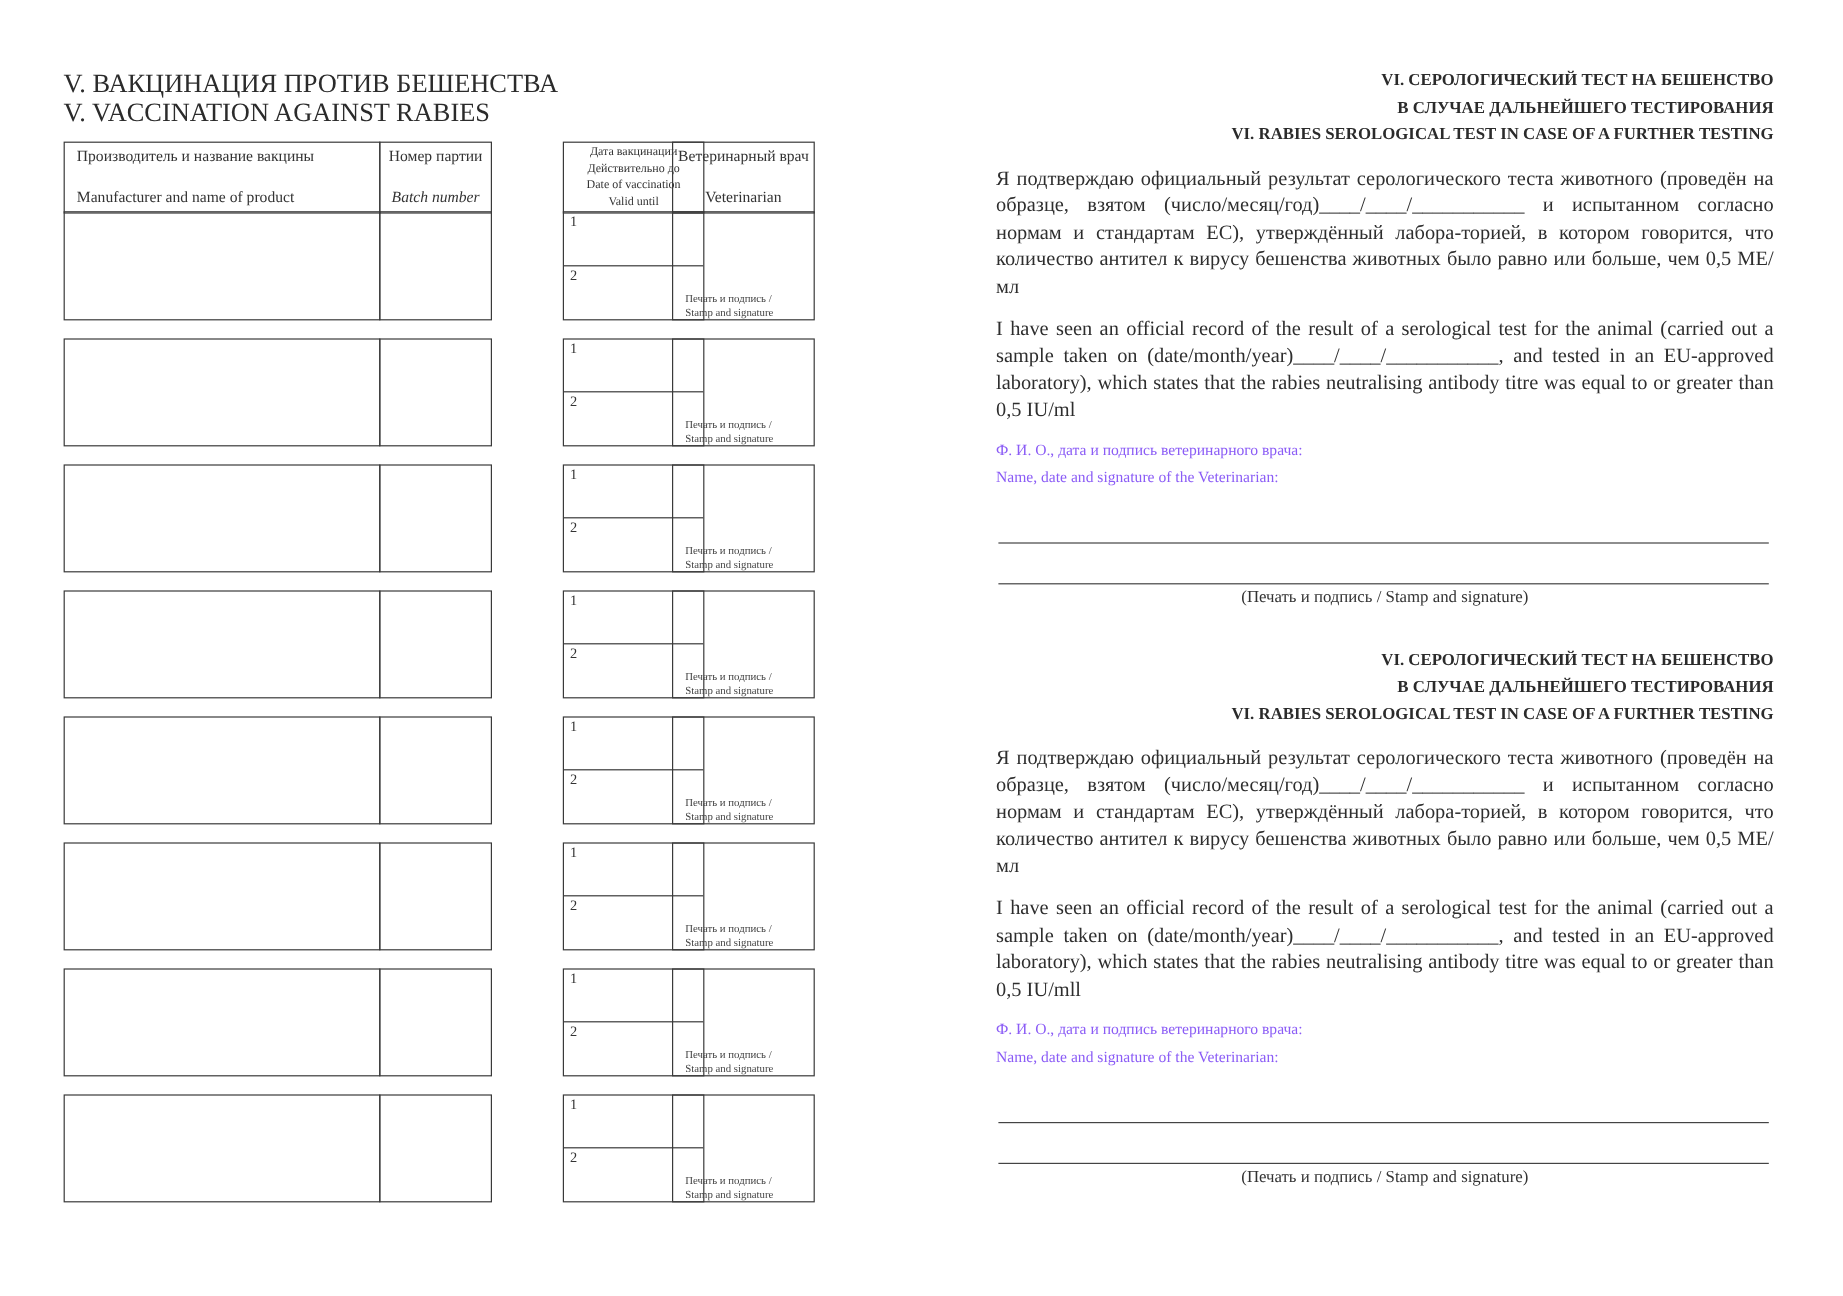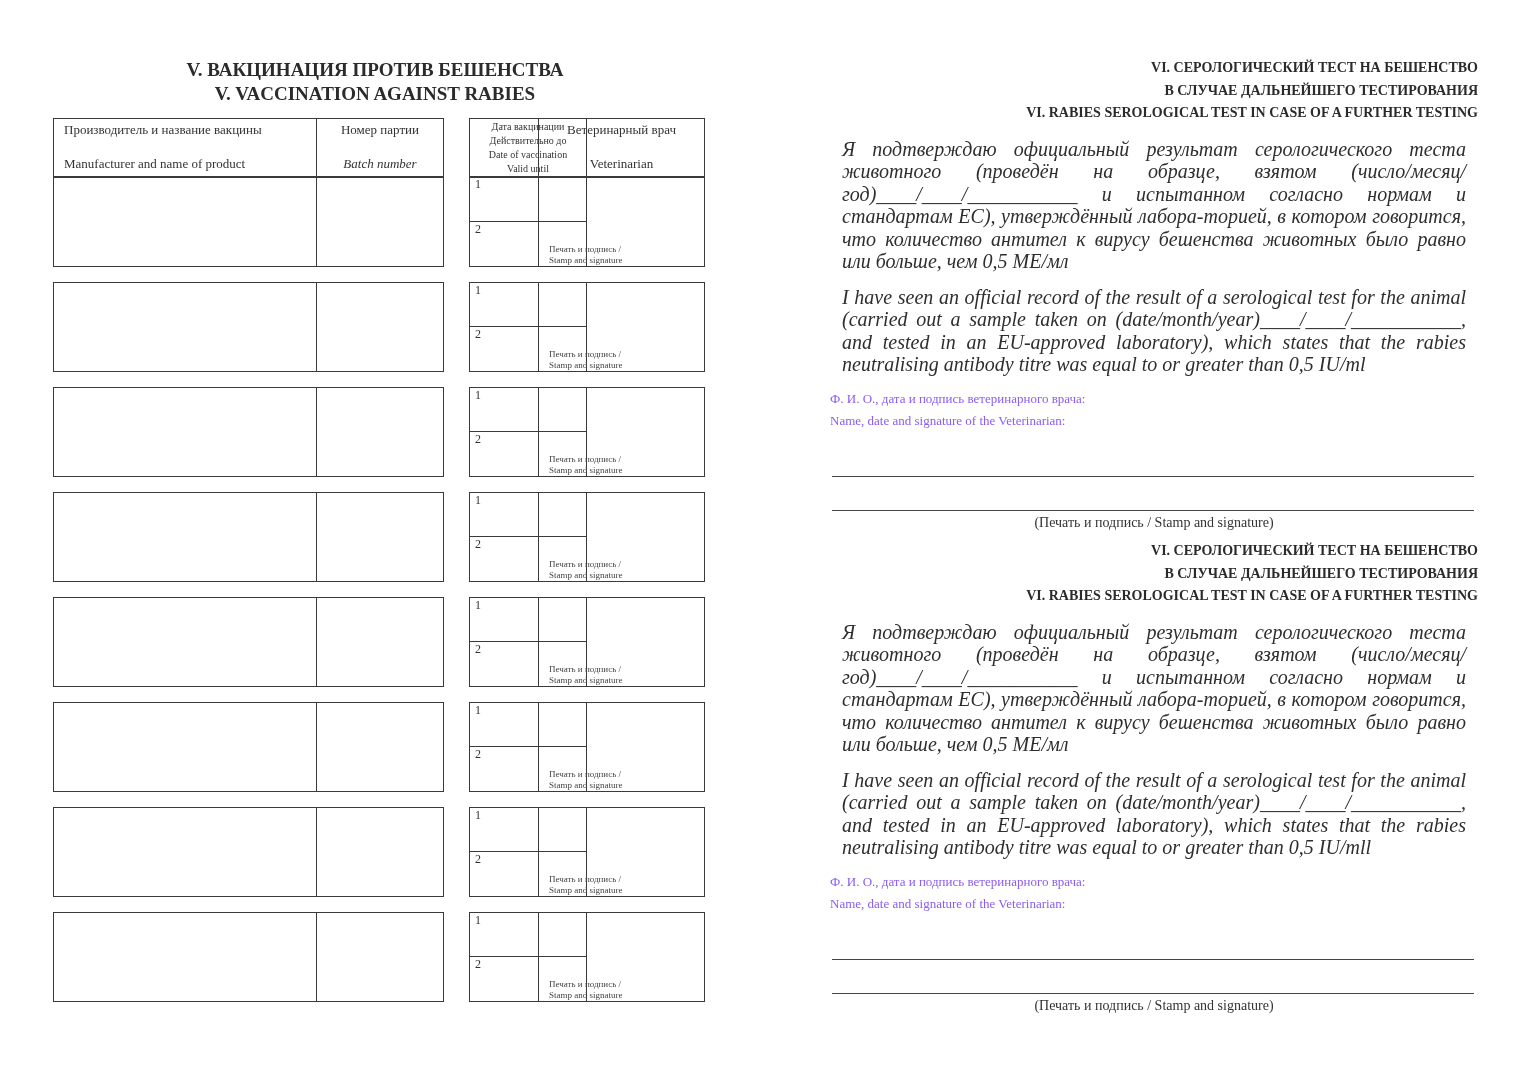--- a/index.html
+++ b/index.html
@@ -4,31 +4,31 @@
 <style>
   html, body { margin: 0; padding: 0; }
   body {
     width: 1536px; height: 1080px; background: #ffffff; position: relative; overflow: hidden;
     font-family: "Liberation Serif", "DejaVu Serif", serif; color: #2a2a2a;
   }
   .page-left { position: absolute; left: 0; top: 0; width: 760px; height: 1080px; }
   .page-right { position: absolute; left: 760px; top: 0; width: 776px; height: 1080px; }
 
   .title-left {
-    position: absolute; left: 53px; width: 644px; top: 58px; text-align: center;
-    font-weight: bold; font-size: 19px; line-height: 24px; color: #2b2b2b;
+    position: absolute; left: 53px; width: 644px; top: 58px; 
+    font-weight: normal; font-size: 22px; line-height: 24px; color: #2b2b2b;
   }
   .title-left div { white-space: nowrap; }
 
   .vtable { position: absolute; left: 53px; width: 644px; }
   .cell { position: absolute; top: 0; bottom: 0; border: 1.5px solid #3a3a3a; box-sizing: border-box; }
   .c1 { left: 0; width: 264px; }
-  .c2 { left: 263px; width: 128px; }
+  .c2 { left: 263px; width: 94px; }
   .c3 { left: 380px; width: 118px; margin-left: 36px; }
-  .c4 { left: 485px; width: 167px; }
+  .c4 { left: 507px; width: 119px; }
 
   .hdr { top: 118px; height: 60px; }
   .hdr .cell { font-size: 13px; color: #333; }
   .hdr .ru, .hdr .en { position: absolute; left: 0; right: 0; text-align: center; white-space: nowrap; }
   .hdr .c1 .ru { top: 3px; left: 10px; text-align: left; }
   .hdr .c1 .en { top: 37px; left: 10px; text-align: left; }
   .hdr .c2 .ru { top: 3px; }
   .hdr .c2 .en { top: 37px; font-style: italic; }
   .hdr .c4 .ru { top: 3px; }
   .hdr .c4 .en { top: 37px; }
@@ -36,21 +36,21 @@
 
   .row .sub { position: absolute; left: 0; right: 0; height: 50%; box-sizing: border-box; }
   .row .sub.top { top: 0; border-bottom: 1.5px solid #3a3a3a; }
   .row .sub.bot { top: 50%; }
   .row .num { position: absolute; left: 5px; top: 0px; font-size: 12px; color: #333; }
   .row .stamp { position: absolute; left: 10px; bottom: 0px; font-size: 9px; line-height: 11px; color: #444; white-space: nowrap; }
 
   .sec { position: absolute; left: 70px; width: 648px; }
   .sec-title { text-align: right; font-weight: bold; font-size: 14px; line-height: 22.5px; color: #2b2b2b; }
   .sec-title div { white-space: nowrap; }
-  .para { font-size: 20px; line-height: 22.5px; text-align: justify; color: #2e2e2e; margin: 12px; font-style: italic; }
+  .para { font-size: 17px; line-height: 22.5px; text-align: justify; color: #2e2e2e; margin: 0; }
   .para-ru { margin-top: 13px; }
   .para-en { margin-top: 13px; }
   .sig-labels { margin-top: 11px; font-size: 13px; line-height: 22.5px; color: #8b5cf6; }
   .sig-line { height: 0; border-bottom: 1.3px solid #444; margin-left: 2px; margin-right: 4px; }
   .sig-line.l1 { margin-top: 43px; }
   .sig-line.l2 { margin-top: 33px; }
   .stamp-caption { text-align: center; font-size: 14px; line-height: 18px; color: #333; margin-top: 3px; }
 </style>
 </head>
 <body>

